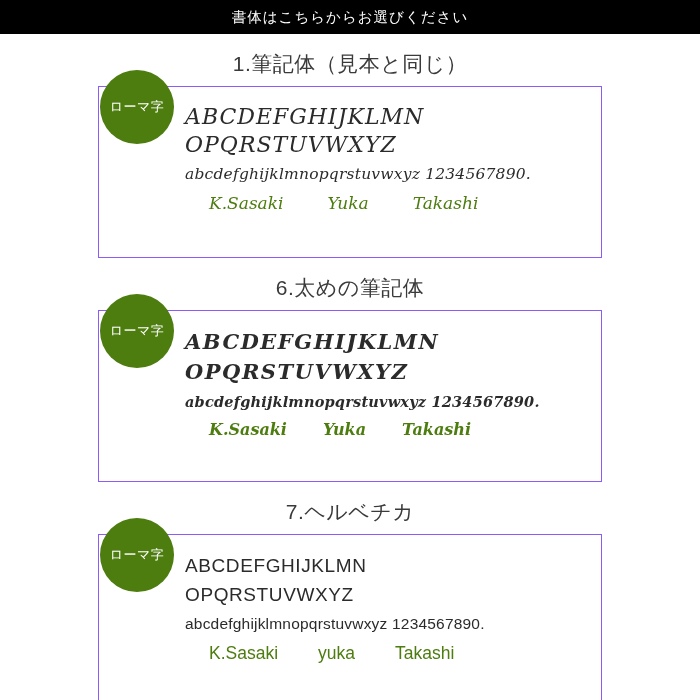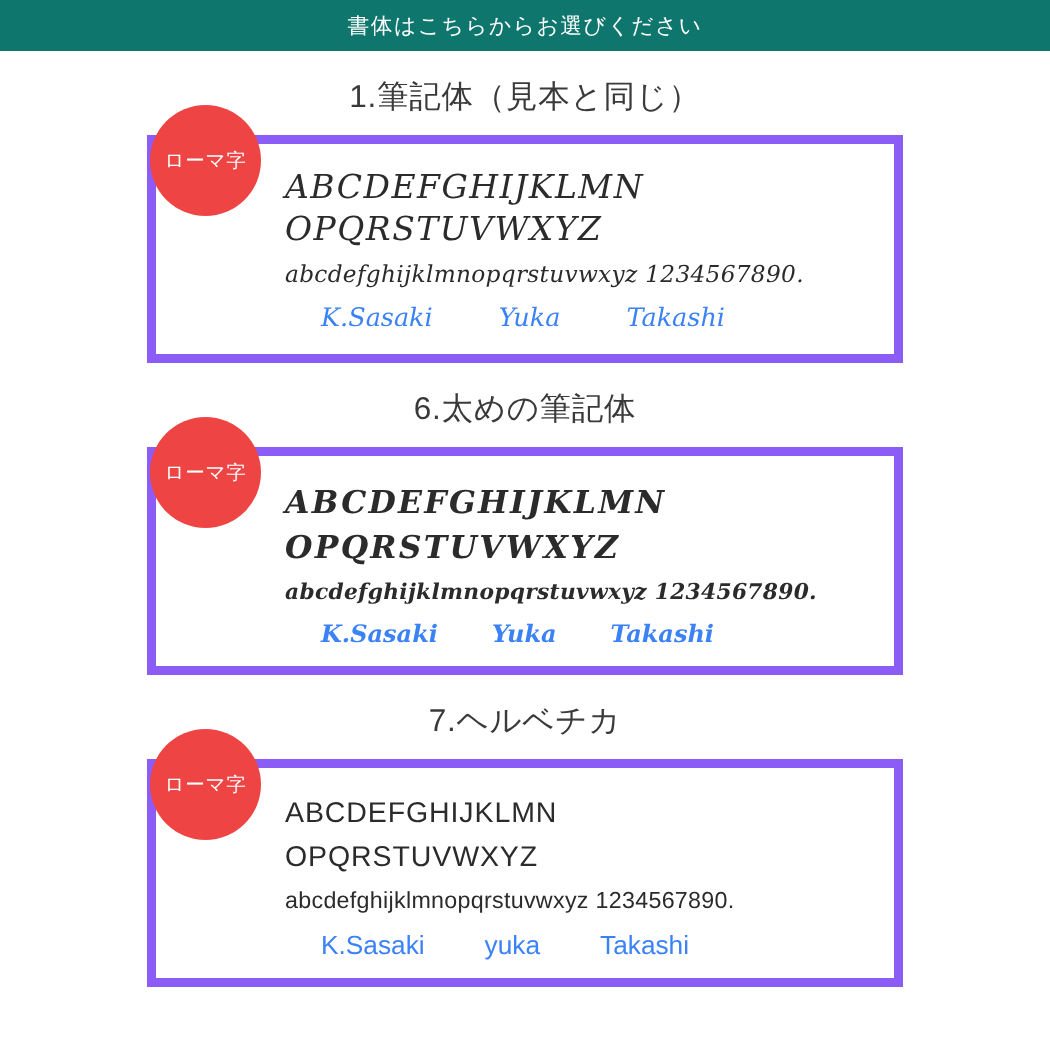--- a/index.html
+++ b/index.html
@@ -16,21 +16,21 @@
   }
   .page {
     position: relative;
     width: 700px;
     height: 700px;
     box-sizing: border-box;
   }
   .header-bar {
     width: 700px;
     height: 34px;
-    background: #0f766e;
+    background: #000000;
     color: #ffffff;
     display: flex;
     align-items: center;
     justify-content: center;
     font-size: 14.5px;
     letter-spacing: 1px;
   }
   .content {
     padding: 0 0px;
   }
@@ -40,54 +40,54 @@
   }
   .section-title {
     text-align: center;
     font-size: 21px;
     color: #3a3a3a;
     letter-spacing: 0.5px;
     margin-bottom: 8px;
     font-family: Liberation Sans, sans-serif;
   }
   .sample-box {
-    margin: 12px 98px;
-    border: 6px solid #8b5cf6;
+    margin: 0 98px;
+    border: 1px solid #8b5cf6;
     box-sizing: border-box;
-    height: 152px;
+    height: 172px;
     padding: 16px 0 0 0;
     background: #ffffff;
   }
   .badge {
     position: absolute;
     left: 98px;
     width: 74px;
     height: 74px;
     border-radius: 50%;
-    background: #ef4444;
+    background: #4d7c0f;
     color: #ffffff;
     display: flex;
     align-items: center;
     justify-content: center;
     font-size: 13px;
     letter-spacing: 0.5px;
     z-index: 5;
   }
   .badge.b1 { top: 20px; left: 100px; }
   .badge.b2 { top: 20px; left: 100px; }
   .badge.b3 { top: 20px; left: 100px; }
 
   .lines {
     padding-left: 86px;
     color: #2b2b2b;
   }
   .names {
     display: flex;
     gap: 44px;
-    color: #3b82f6;
+    color: #4d7c0f;
     padding-left: 110px;
     margin-top: 10px;
     align-items: center;
   }
 
   
   .s1 .lines { font-family: "DejaVu Serif", serif; font-style: italic; }
   .s1 .l1, .s1 .l2 { font-size: 22px; line-height: 28px; letter-spacing: 1px; }
   .s1 .l3 { font-size: 15.5px; margin-top: 6px; letter-spacing: 0.2px; }
   .s1 .names { font-family: "DejaVu Serif", serif; font-style: italic; font-size: 17px; }

